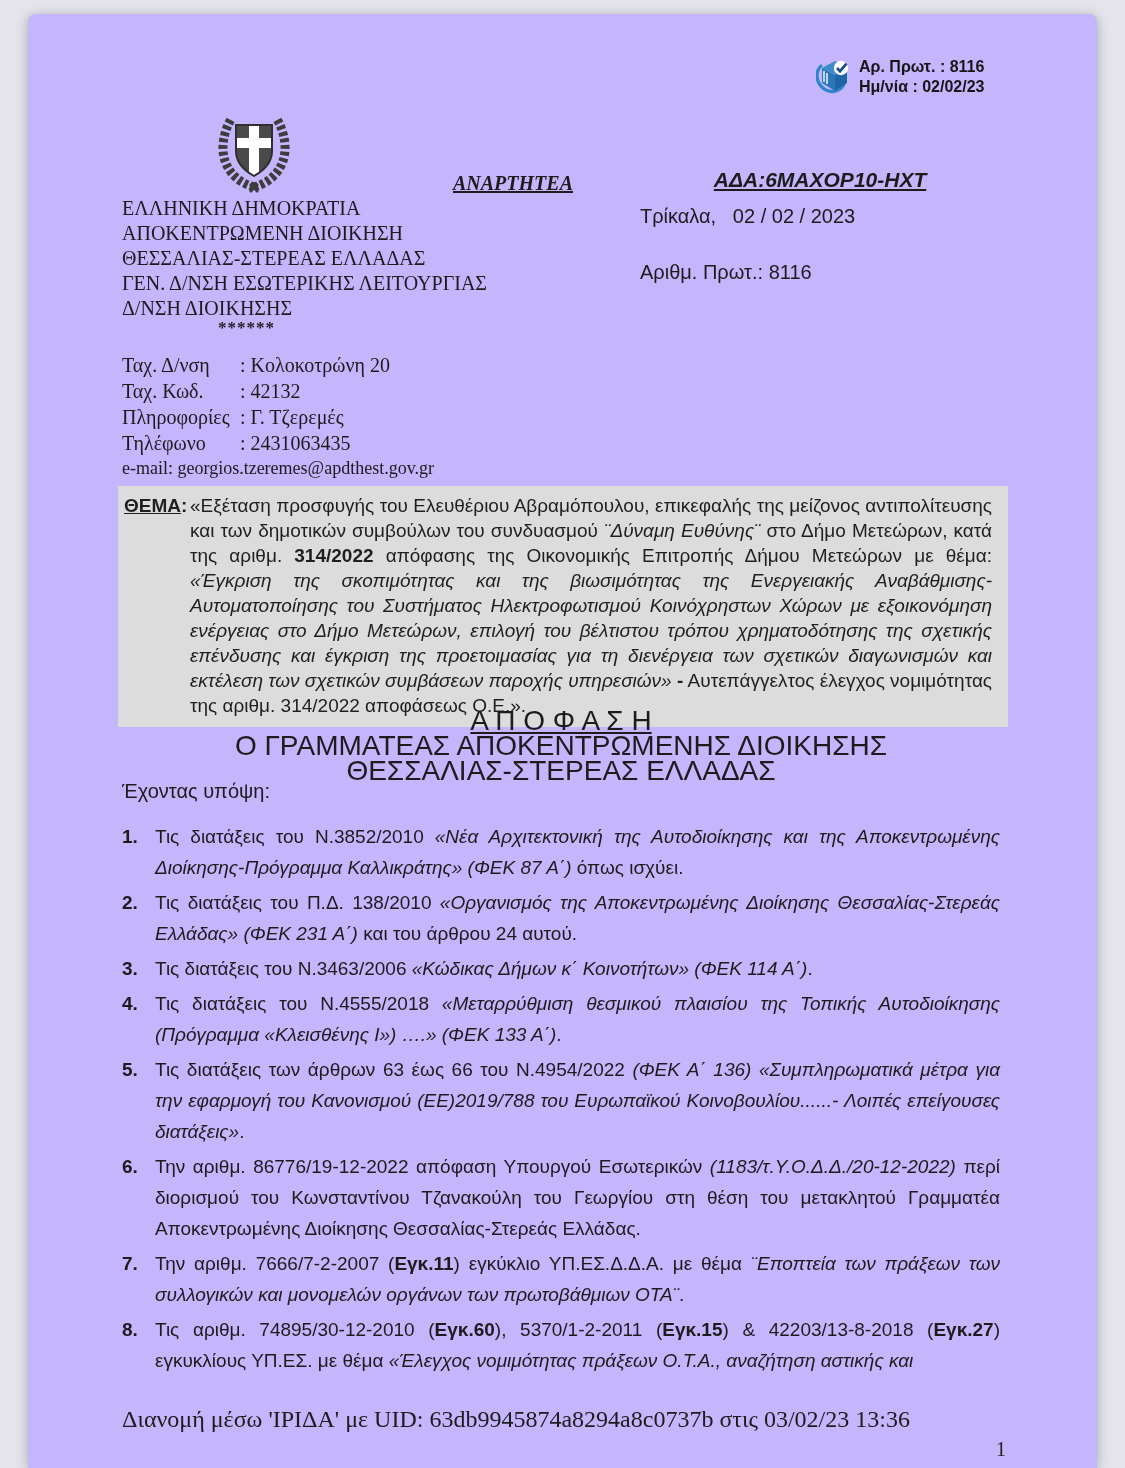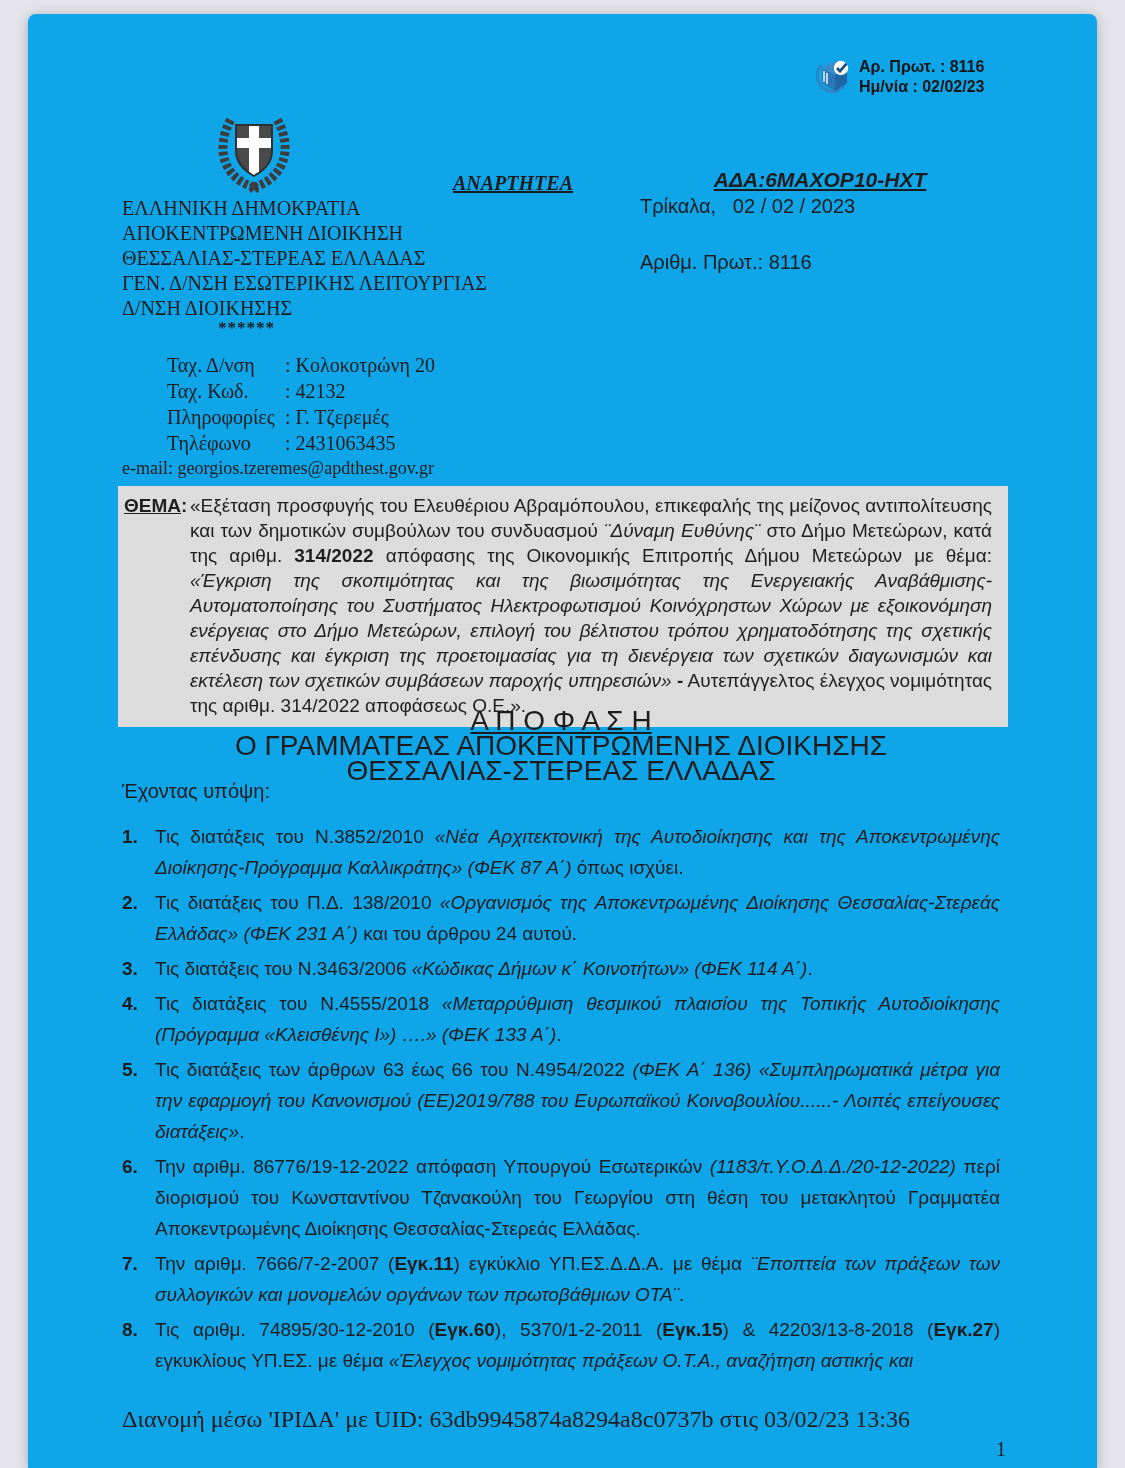--- a/index.html
+++ b/index.html
@@ -4,52 +4,52 @@
 <style>
   html,body{margin:0;padding:0;}
   body{
     width:1125px;height:1468px;position:relative;overflow:hidden;
     background:#e4e4ea;
     font-family:"Liberation Sans","DejaVu Sans",sans-serif;
     color:#1c1c1c;
   }
   .page{
     position:absolute;left:28px;top:14px;width:1069px;height:1454px;
-    background:#0ea5e9;border-radius:8px 8px 0 0;
+    background:#c4b5fd;border-radius:8px 8px 0 0;
     box-shadow:0 2px 12px rgba(70,70,95,.38);
   }
   
   .stamp{position:absolute;left:788px;top:40px;display:flex;align-items:center;gap:7px;}
   .stamp-text{font-weight:bold;font-size:16px;line-height:20px;color:#161616;white-space:nowrap;}
   
   .emblem{position:absolute;left:178px;top:94px;width:96px;height:86px;}
   
   .anartitea{
     position:absolute;left:425px;top:158px;
     font-family:"Liberation Serif","DejaVu Serif",serif;
     font-size:20px;font-style:italic;font-weight:bold;text-decoration:underline;
   }
   .right-block{position:absolute;left:612px;top:154px;width:360px;font-size:20px;}
   .ada{font-weight:bold;font-style:italic;text-decoration:underline;font-size:21px;text-align:center;}
-  .city-date{margin-top:3px;}
+  .city-date{margin-top:13px;}
   .protocol{margin-top:33px;}
   
   .gov-block{
     position:absolute;left:94px;top:182px;
     font-family:"Liberation Serif","DejaVu Serif",serif;
     font-size:20px;line-height:25px;white-space:nowrap;
   }
   .stars{margin-left:96px;font-weight:bold;letter-spacing:1px;font-size:17px;line-height:14px;}
   
   .contact{
     position:absolute;left:94px;top:338px;
     font-family:"Liberation Serif","DejaVu Serif",serif;
     font-size:20px;line-height:26px;white-space:nowrap;
   }
-  .contact .lbl{display:inline-block;width:118px;margin-left:45px;}
+  .contact .lbl{display:inline-block;width:118px;}
   .contact .email{font-size:18px;line-height:24px;}
   
   .subject{
     position:absolute;left:90px;top:472px;width:868px;
     background:#dcdcdc;padding:7px 16px 9px 6px;
     font-size:19px;line-height:25px;text-align:justify;color:#1f1f1f;
   }
   .subject-par{padding-left:66px;text-indent:-66px;}
   .subj-label{display:inline-block;width:66px;text-indent:0;font-weight:bold;}
   .subj-label .u{text-decoration:underline;}

